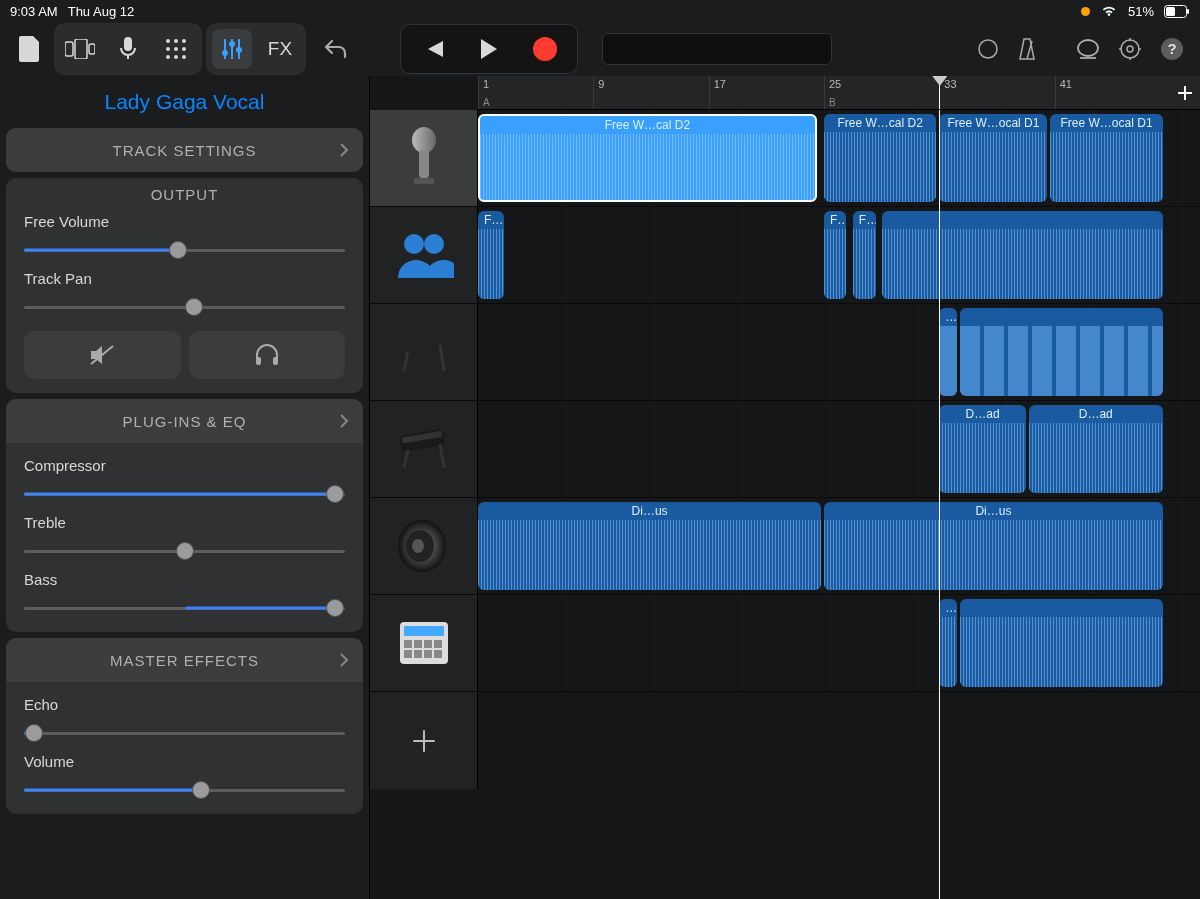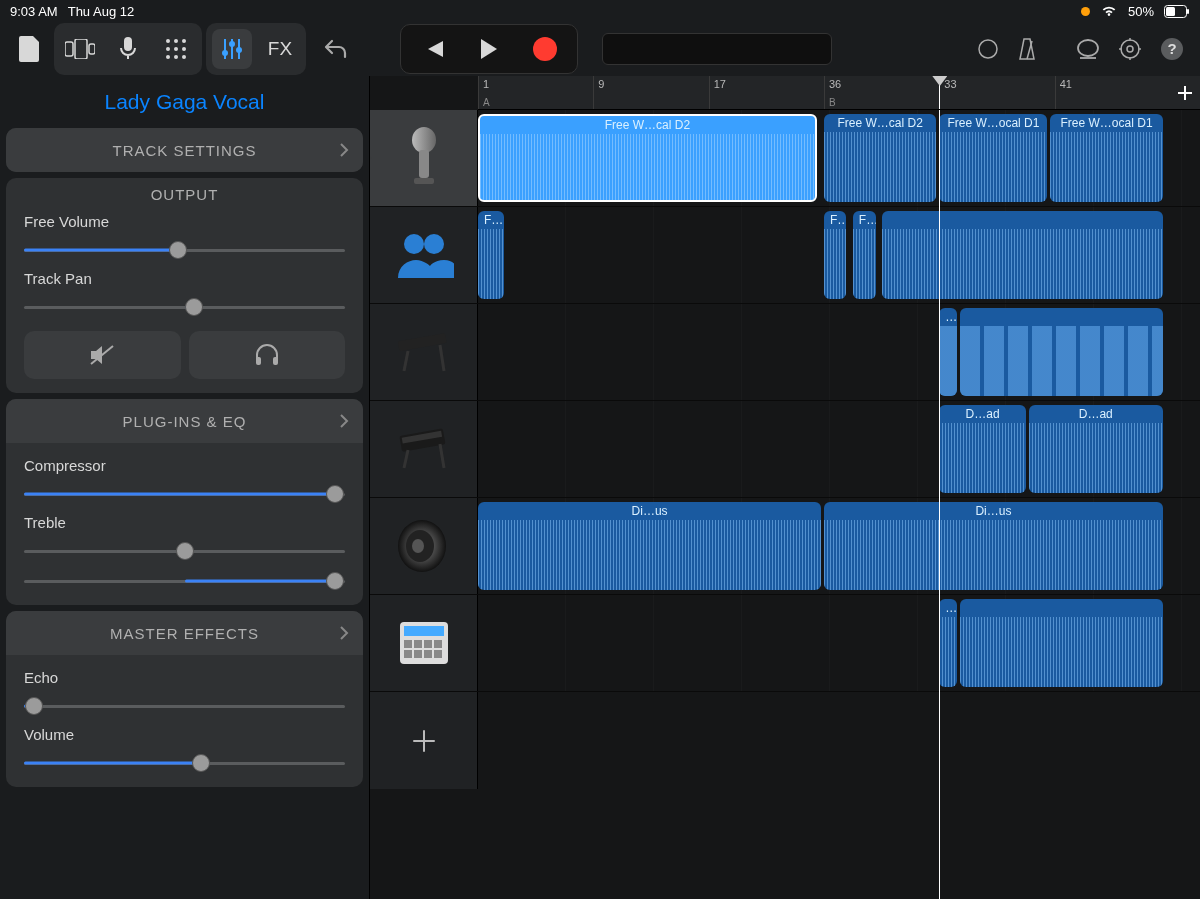--- a/index.html
+++ b/index.html
@@ -75,21 +75,21 @@
 <div class="status-bar">
   <span>9:03 AM</span>
   <span>Thu Aug 12</span>
   <span class="spacer"></span>
   <span class="dot-o"></span>
   <span class="wifi">
     <svg width="18" height="14" viewBox="0 0 20 14">
         <path d="M10 12.5a1.5 1.5 0 100-3 1.5 1.5 0 000 3zm-4-4.5a6 6 0 018 0l-1.4 1.4a4 4 0 00-5.2 0L6 8zm-3-3a10 10 0 0114 0l-1.4 1.4a8 8 0 00-11.2 0L3 5z" fill="#fff"></path>
       </svg>
   </span>
-  <span>50%</span>
+  <span>51%</span>
   <span class="batt">
     <svg width="26" height="13" viewBox="0 0 26 13">
         <rect x="0.5" y="0.5" width="22" height="12" rx="3" fill="none" stroke="#fff"></rect>
         <rect x="2" y="2" width="9" height="9" rx="1.5" fill="#fff"></rect>
         <rect x="23" y="4" width="2" height="5" rx="1" fill="#fff"></rect>
       </svg>
   </span>
 </div>
 
 <div class="toolbar">
@@ -278,20 +278,21 @@
       </div>
       <div class="ctrl">
         <label>Treble</label>
         <div class="slider center">
             <div class="track"></div>
             <div class="fill" style="left: 50%; width: 0%;"></div>
             <div class="thumb" style="left: 50%;"></div>
           </div>
       </div>
       <div class="ctrl">
+        <label>Bass</label>
         <div class="slider center">
             <div class="track"></div>
             <div class="fill" style="left: 50%; width: 47%;"></div>
             <div class="thumb" style="left: 97%;"></div>
           </div>
       </div>
     </div>
 
     <div class="panel-section">
       <div class="section-hdr">
@@ -328,21 +329,21 @@
             <span class="num">1</span>
             <span class="sub">A</span>
           </div>
           <div class="bar" style="width: 115.333px;">
             <span class="num">9</span>
           </div>
           <div class="bar" style="width: 115.333px;">
             <span class="num">17</span>
           </div>
           <div class="bar" style="width: 115.333px;">
-            <span class="num">36</span>
+            <span class="num">25</span>
             <span class="sub">B</span>
           </div>
           <div class="bar" style="width: 115.333px;">
             <span class="num">33</span>
           </div>
           <div class="bar" style="width: 115.333px;">
             <span class="num">41</span>
           </div>
           <div class="add-bar">
             <svg width="18" height="18" viewBox="0 0 18 18">

